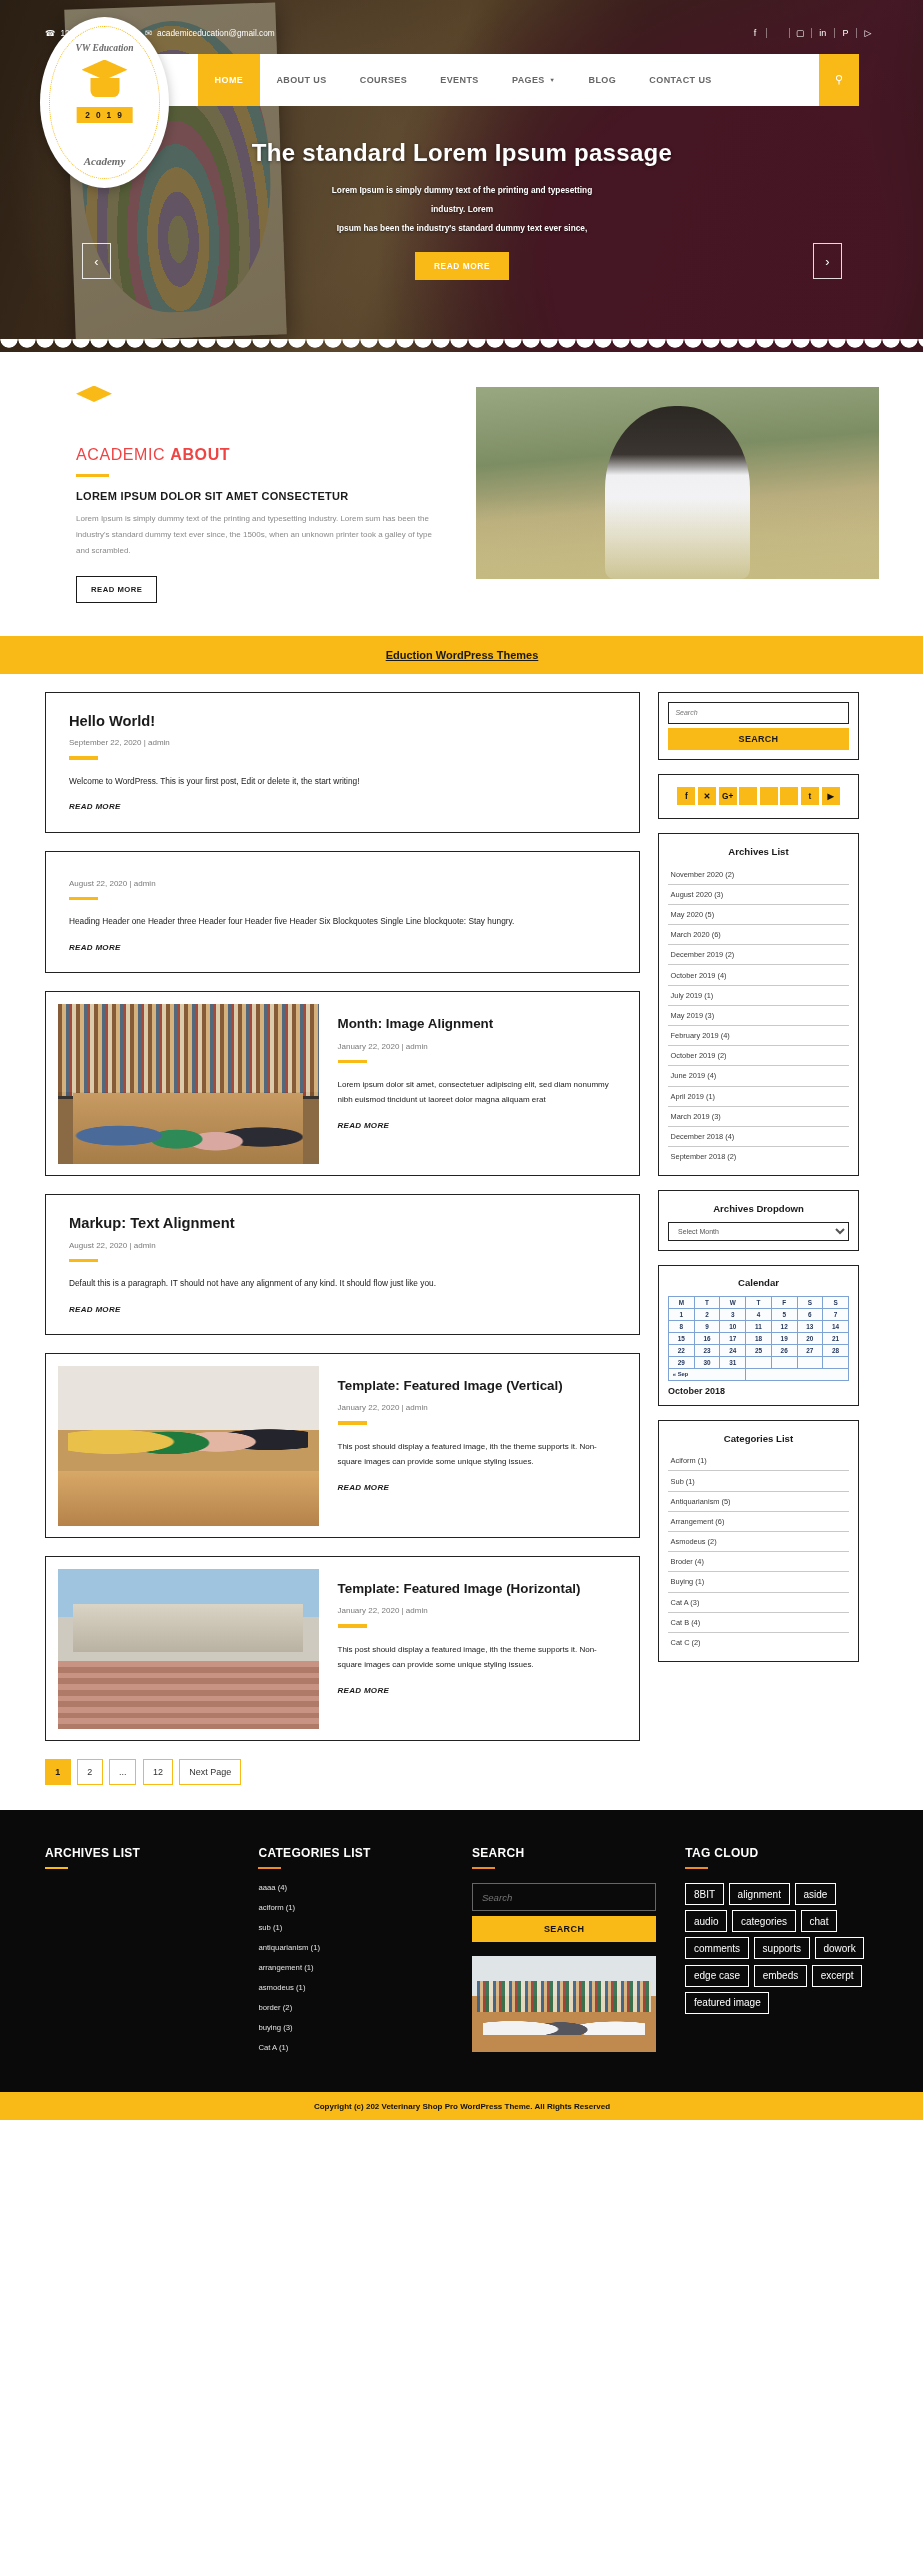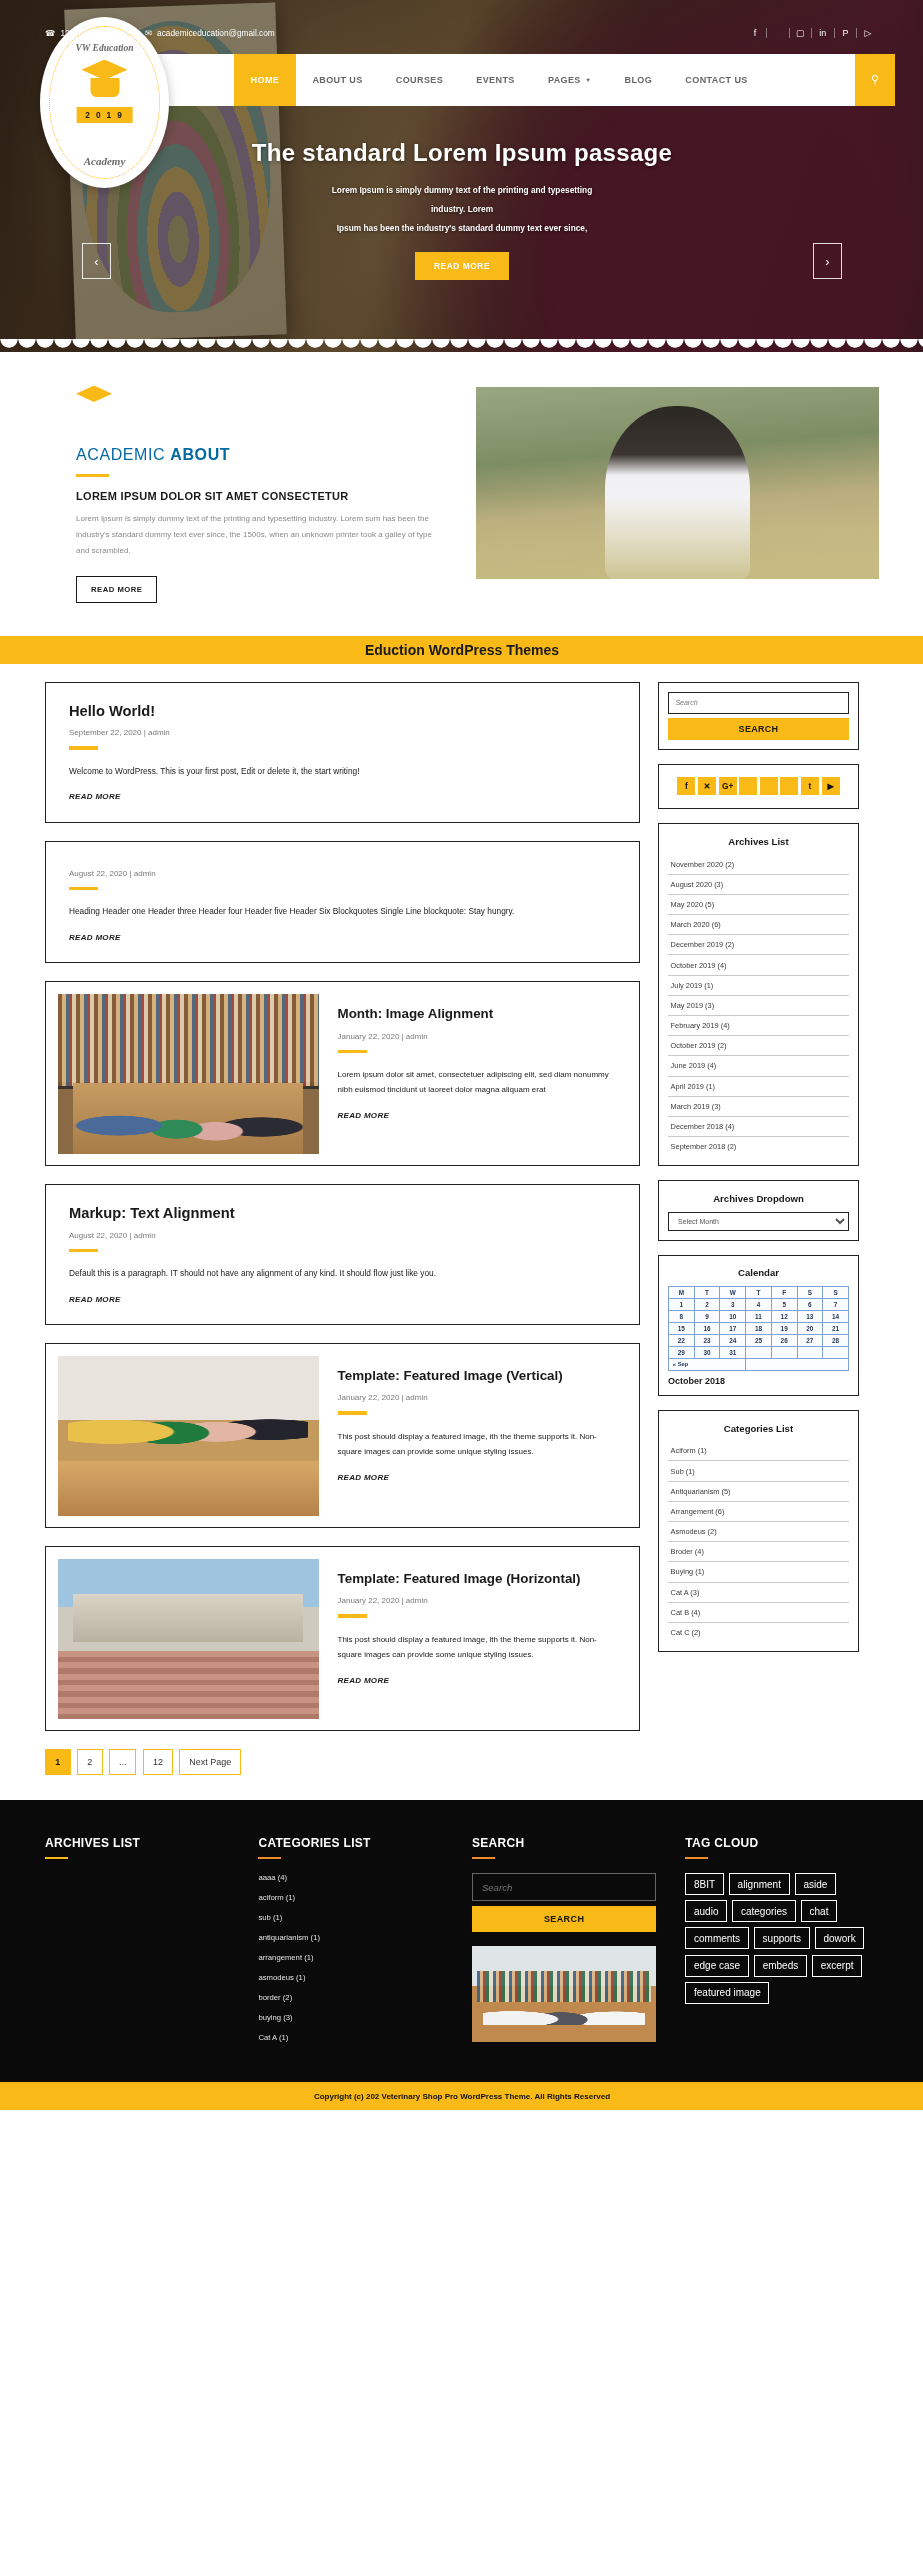--- a/index.html
+++ b/index.html
@@ -47,21 +47,20 @@
   .topbar .ti { display: flex; align-items: center; gap: 5.1px; }
   .topbar .sep { width: 0.6px; height: 12.8px; background: rgba(255,255,255,.45); margin: 0 16.6px; }
   .topbar .spacer { flex: 1; }
   .social-top { display: flex; align-items: center; }
   .social-top .s { width: 22px; text-align: center; font-size: 9px; color: #fff; }
   .social-top .vline { width:0.6px; height:10.2px; background: rgba(255,255,255,.4); }
   .navwrap {
     position: relative; z-index: 5;
     margin: 14px 13px 0 0;
     display: flex;
-    padding-left: 36px;
   }
   .navbar {
     background: #fff; height: 52px;
     display: flex; align-items: stretch;
     margin-left: 78px; width: 781px;
     padding-left: 120px;
   }
   .nav-items { display: flex; align-items: stretch; }
   .nav-item {
     display: flex; align-items: center; padding: 0 16.6px;
@@ -139,21 +138,21 @@
   
   .about {
     display: flex; padding: 22px 45px 33px 45px; gap: 25.6px; align-items: flex-start;
   }
   .about-left { width: 409px; padding-left: 31px; padding-top: 2.6px; }
   .about-cap {
     width: 36px; height: 20.5px; background:#F9B916;
     clip-path: polygon(50% 0%, 100% 40%, 50% 80%, 0% 40%);
     margin-bottom: 11.5px;
   }
-  .about-kicker { font-size: 16px; letter-spacing: 0.6px; color:#0369a1; font-weight:300;margin-top:40px; }
+  .about-kicker { font-size: 16px; letter-spacing: 0.6px; color:#ef4444; font-weight:300;margin-top:40px; }
   .about-kicker b { font-weight: 800; }
   .about-rule { width: 33px; height: 2.6px; background:#F9B916; margin: 10.2px 0 12.8px; }
   .about-h2 { font-size: 11px; font-weight: 800; letter-spacing: 0.3px; color:#1a1a1a; }
   .about-p { margin-top: 9px; font-size: 8px; line-height: 2.05; color:#8a8a8a; max-width: 371px; }
   .about-btn {
     display:inline-block; margin-top: 16.6px; border:1.3px solid #1a1a1a;
     padding: 7.7px 14px; font-size: 7.7px; font-weight:700; letter-spacing:0.5px; color:#1a1a1a; cursor:pointer;
   }
   .about-img {
     width: 406px; height: 192px; margin-top: 3.8px;
@@ -164,22 +163,22 @@
     content:""; position:absolute; left:32%; top:10%; width:36%; height:90%;
     background: linear-gradient(180deg,#2b2723 0%,#3a3530 28%,#f0f0f2 40%, #fbfbfd 100%);
     border-radius: 48% 48% 6% 6%;
   }
   .about-img::after{
     content:""; position:absolute; left:0; bottom:0; width:100%; height:42%;
     background: linear-gradient(0deg, rgba(196,186,128,.85), transparent);
   }
   
   .yellow-strip {
-    background:#F9B916; height: 28px; display:flex; align-items:center; justify-content:center;
-    font-size: 14px; font-weight:700; color:#1a1a1a;
+    background:#F9B916; height: 38px; display:flex; align-items:center; justify-content:center;
+    font-size: 11px; font-weight:700; color:#1a1a1a;text-decoration:underline;
   }
   
   .content {
     display:flex; gap: 18px; padding: 18px 45px 0 45px; align-items: flex-start;
   }
   .main-col { width: 595px; }
   .side-col { width: 201px; }
   .post-card { border: 1.3px solid #222; margin-bottom: 18px; background:#fff; }
   .post-pad { padding: 19px 23px 20.5px 23px; }
   .post-title { font-size: 14.7px; font-weight: 700; color:#1a1a1a; line-height:1.25; }

